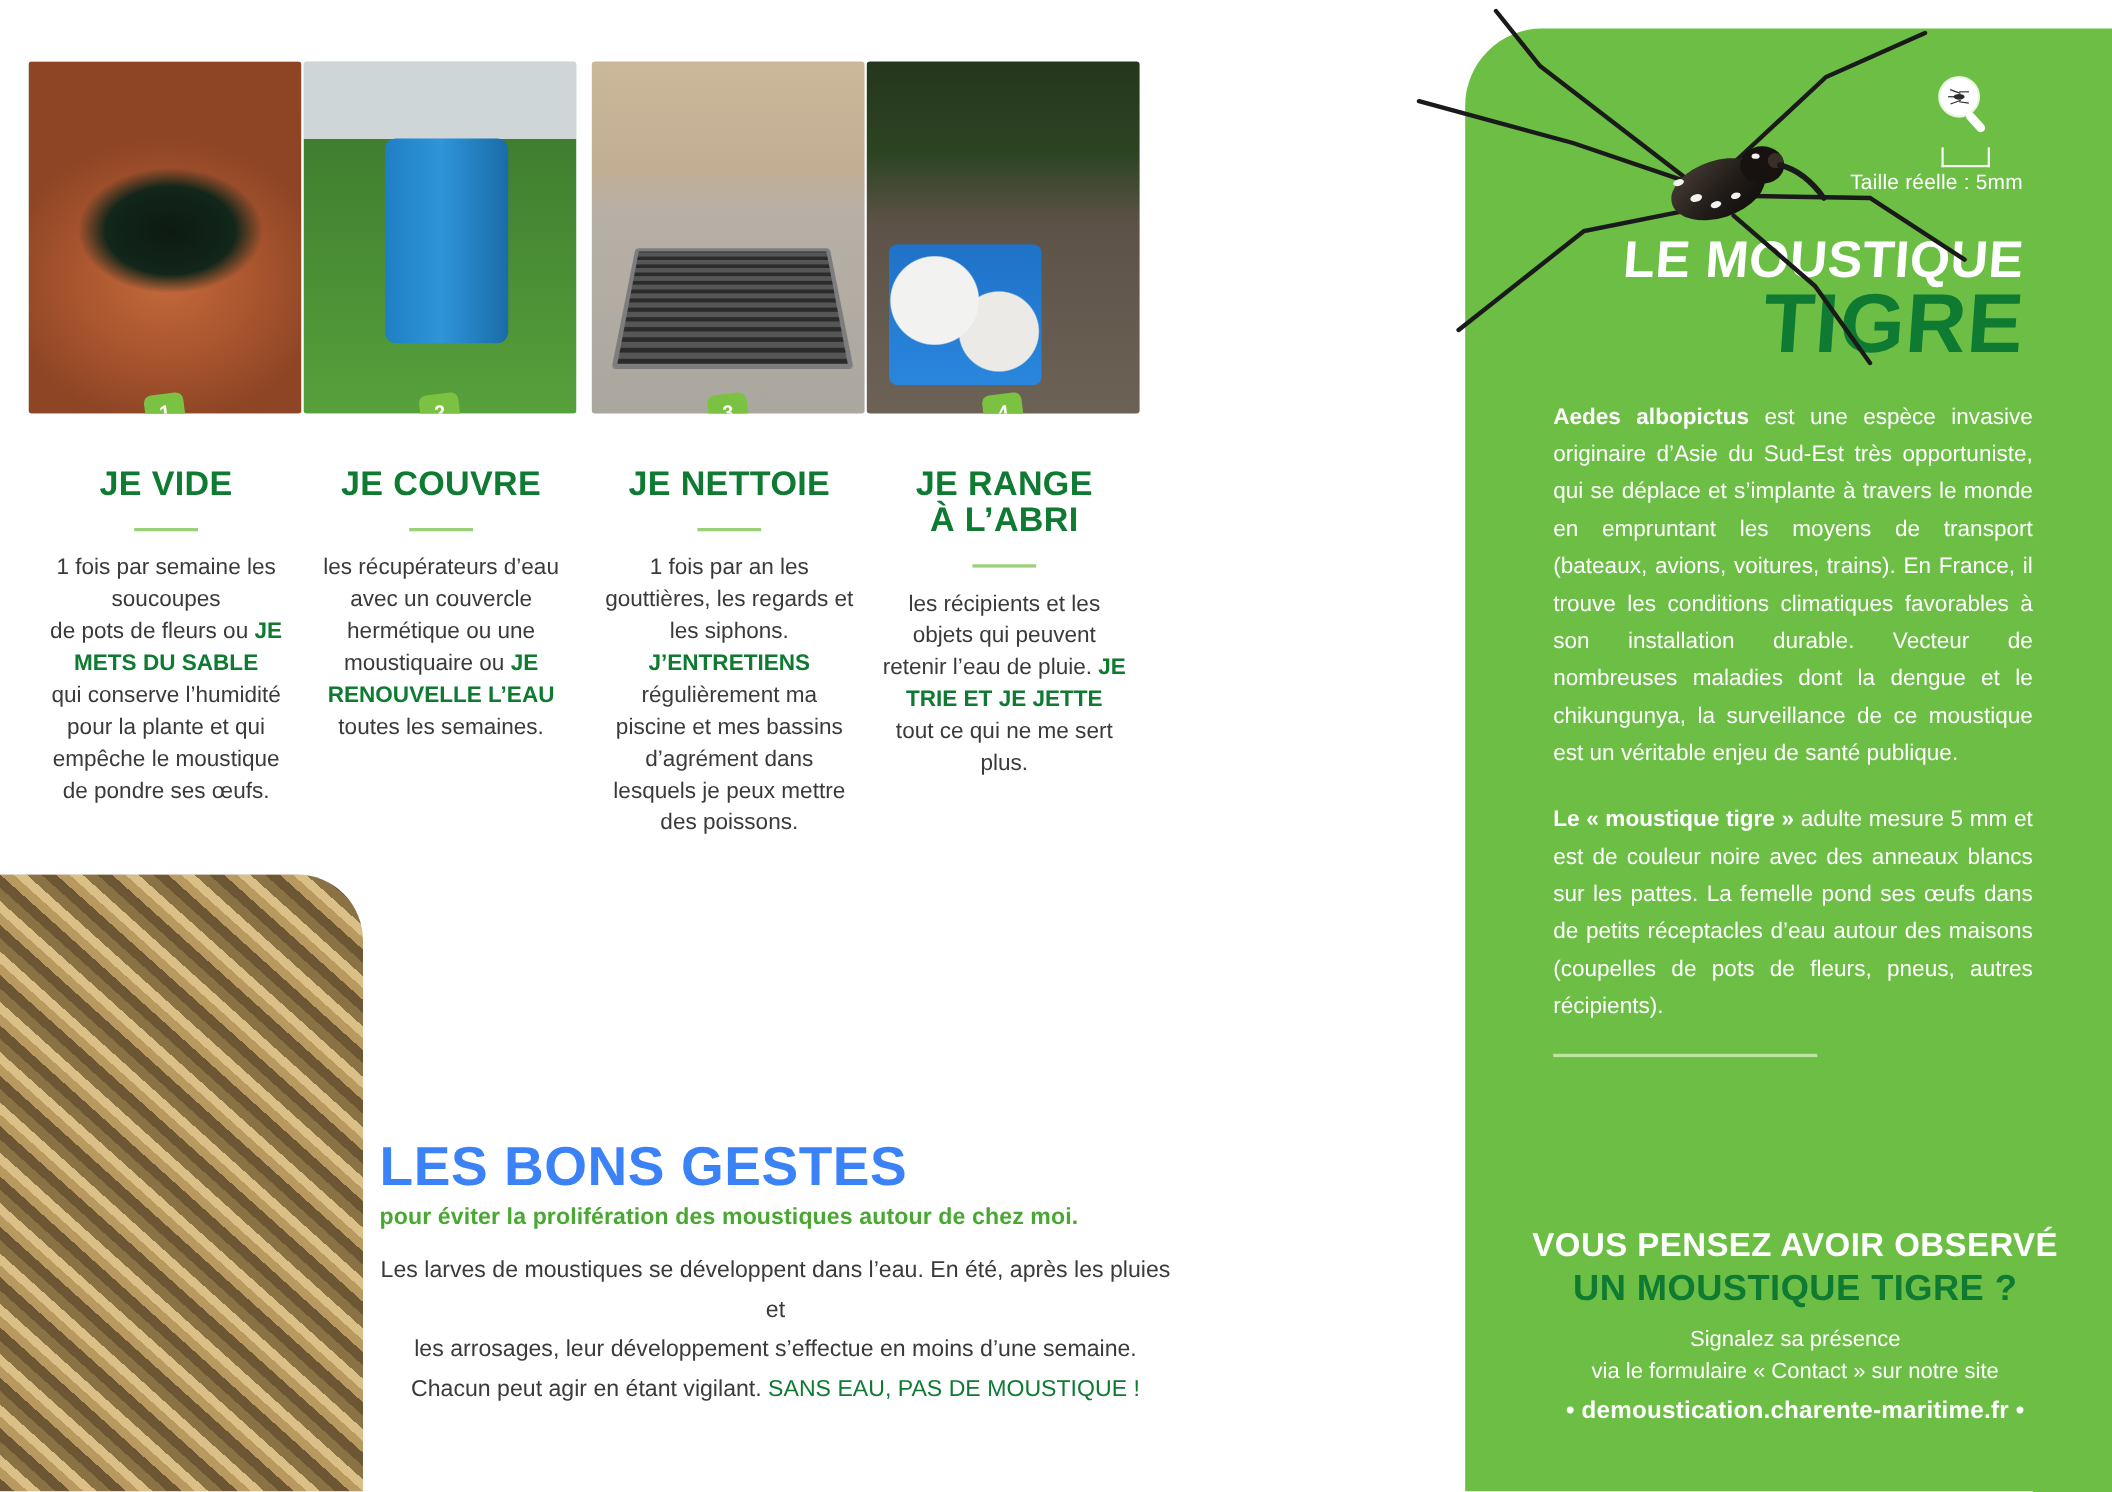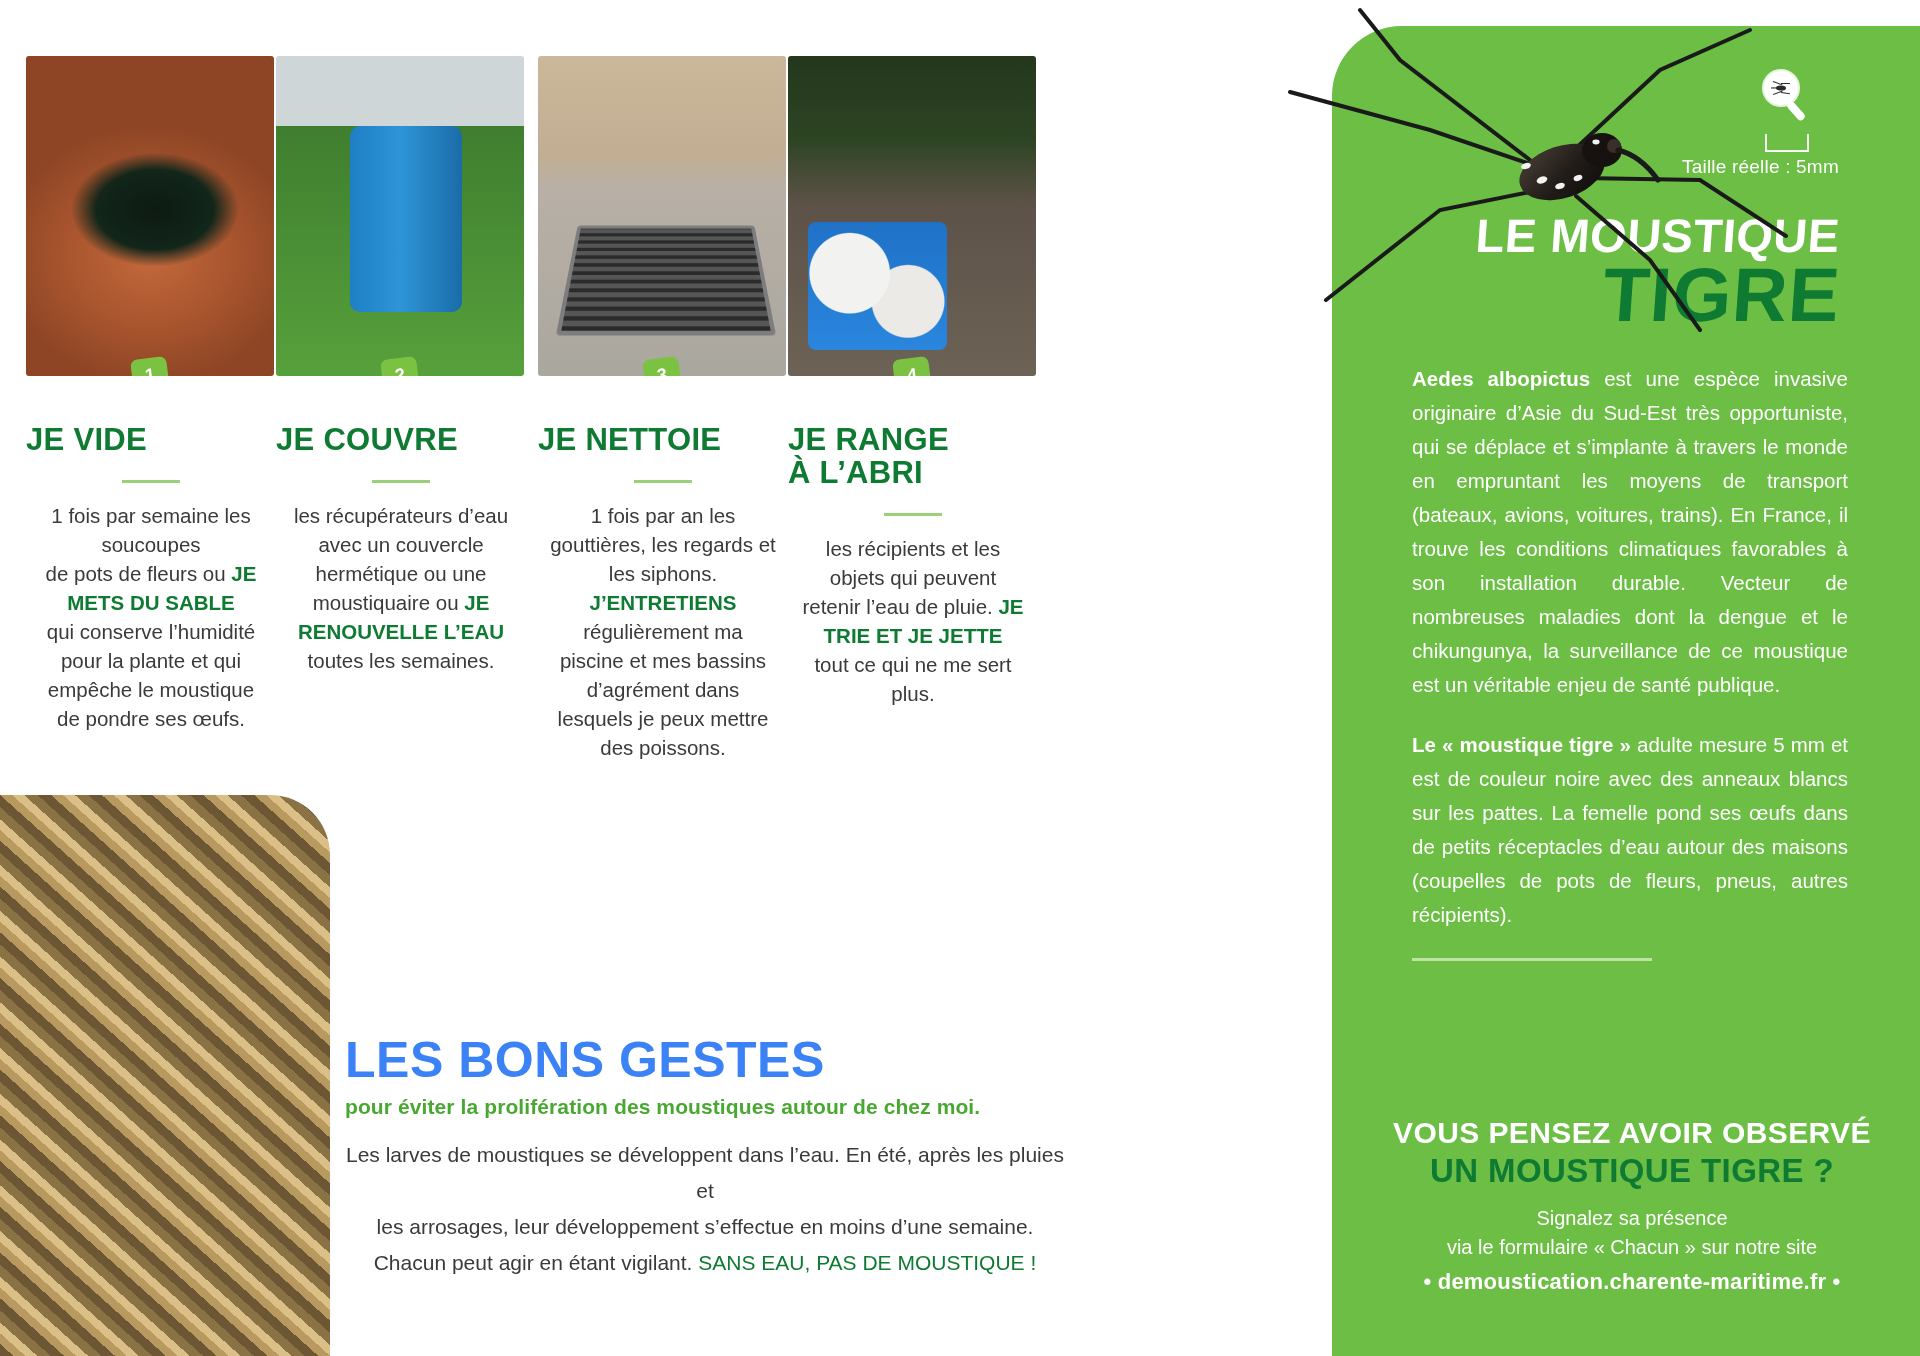--- a/index.html
+++ b/index.html
@@ -50,21 +50,21 @@
   .cols{ position:absolute; left:0; top:0; width:1332px; z-index:1; }
   .col{ position:absolute; top:56px; width:250px; }
   .col.c1{ left:26px; } .col.c2{ left:276px; }
   .col.c3{ left:538px; } .col.c4{ left:788px; }
 
   .photo{ width:248px; height:320px; border-radius:3px; position:relative; overflow:hidden; }
   .badge{ position:absolute; left:50%; bottom:-16px; transform:translateX(-50%) rotate(-7deg);
       width:36px; height:34px; background:#7cc242; border-radius:7px; color:#fff;
       font-size:18px; font-weight:bold; display:flex; align-items:center; justify-content:center;
       box-shadow:0 0 0 2px rgba(255,255,255,.0); }
-  .col-title{ margin-top:48px; text-align:left; font-size:31px; font-weight:bold;
+  .col-title{ margin-top:48px; text-align:center; font-size:31px; font-weight:bold;
       color:#0e7a32; line-height:1.06; letter-spacing:.3px; }
   .rule{ width:58px; height:3px; background:#9ccf7a; margin:23px auto 18px; }
   .col-text{ text-align:center; font-size:20.5px; line-height:29px; color:#3a3a3a; }
   .col-text .hl{ color:#0e7a32; font-weight:bold; }
 
   
   #larvae-photo{ position:absolute; left:0px; top:795px; width:330px; height:561px;
       border-radius:0 60px 0 0; overflow:hidden; z-index:2; }
   #bons-gestes{ position:absolute; left:345px; top:1035px; width:720px; z-index:2; }
   #bons-gestes .bg-title{ font-size:50px; font-weight:bold; color:#3b82f6; letter-spacing:.5px;
@@ -205,21 +205,21 @@
     <p>
       <b>Le « moustique tigre »</b><span> adulte mesure 5 mm et est de couleur noire avec des anneaux blancs sur les pattes. La femelle pond ses œufs dans de petits réceptacles d’eau autour des maisons (coupelles de pots de fleurs, pneus, autres récipients).</span>
     </p>
     <div class="divider"></div>
   </div>
 
   <div class="cta">
     <div class="c1">VOUS PENSEZ AVOIR OBSERVÉ</div>
     <div class="c2">UN MOUSTIQUE TIGRE ?</div>
     <div class="c3">Signalez sa présence</div>
-    <div class="c3">via le formulaire « Chacun » sur notre site</div>
+    <div class="c3">via le formulaire « Contact » sur notre site</div>
     <div class="url">• demoustication.charente-maritime.fr •</div>
   </div>
 </div>
 
 <svg id="mosquito-art" viewBox="0 0 560 380">
   <defs>
     <linearGradient id="bodyg" x1="0" y1="0" x2="1" y2="1">
       <stop offset="0%" stop-color="#4a4038"></stop>
         <stop offset="55%" stop-color="#211c18"></stop>
       <stop offset="100%" stop-color="#0d0b0a"></stop>

